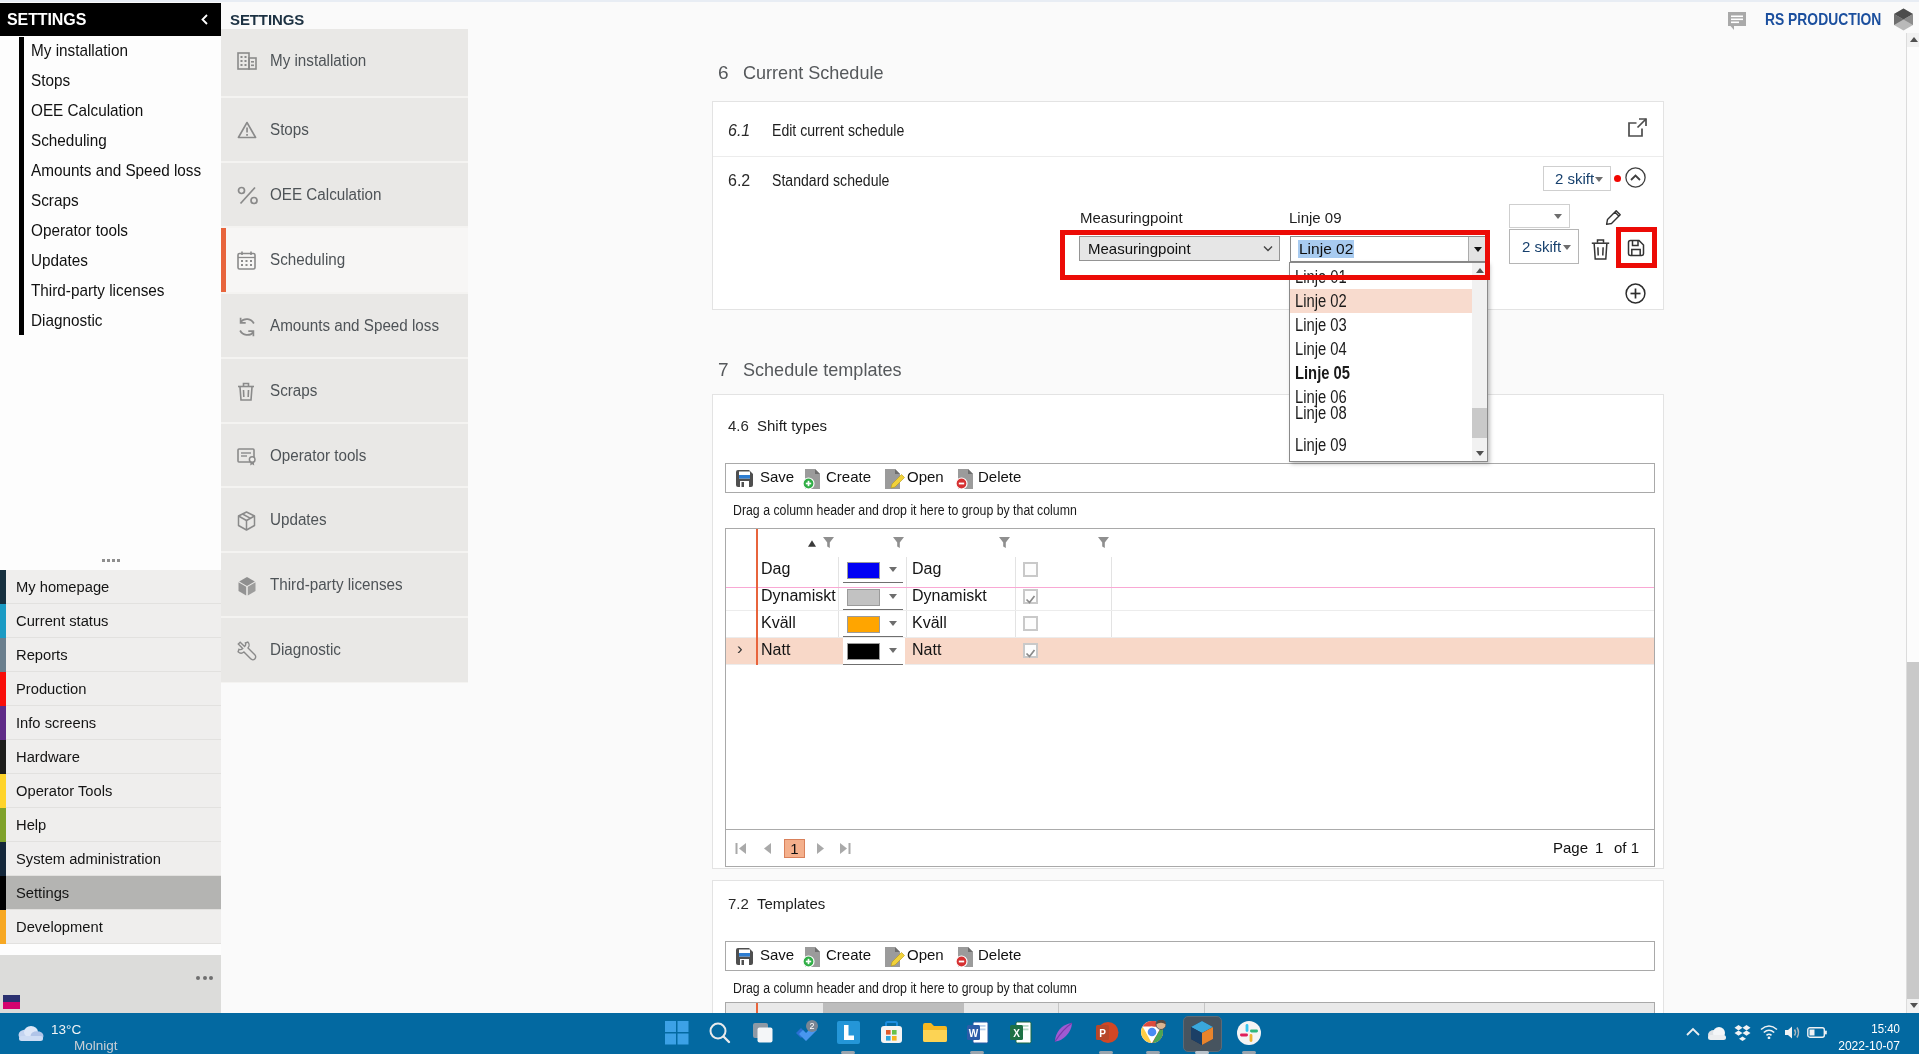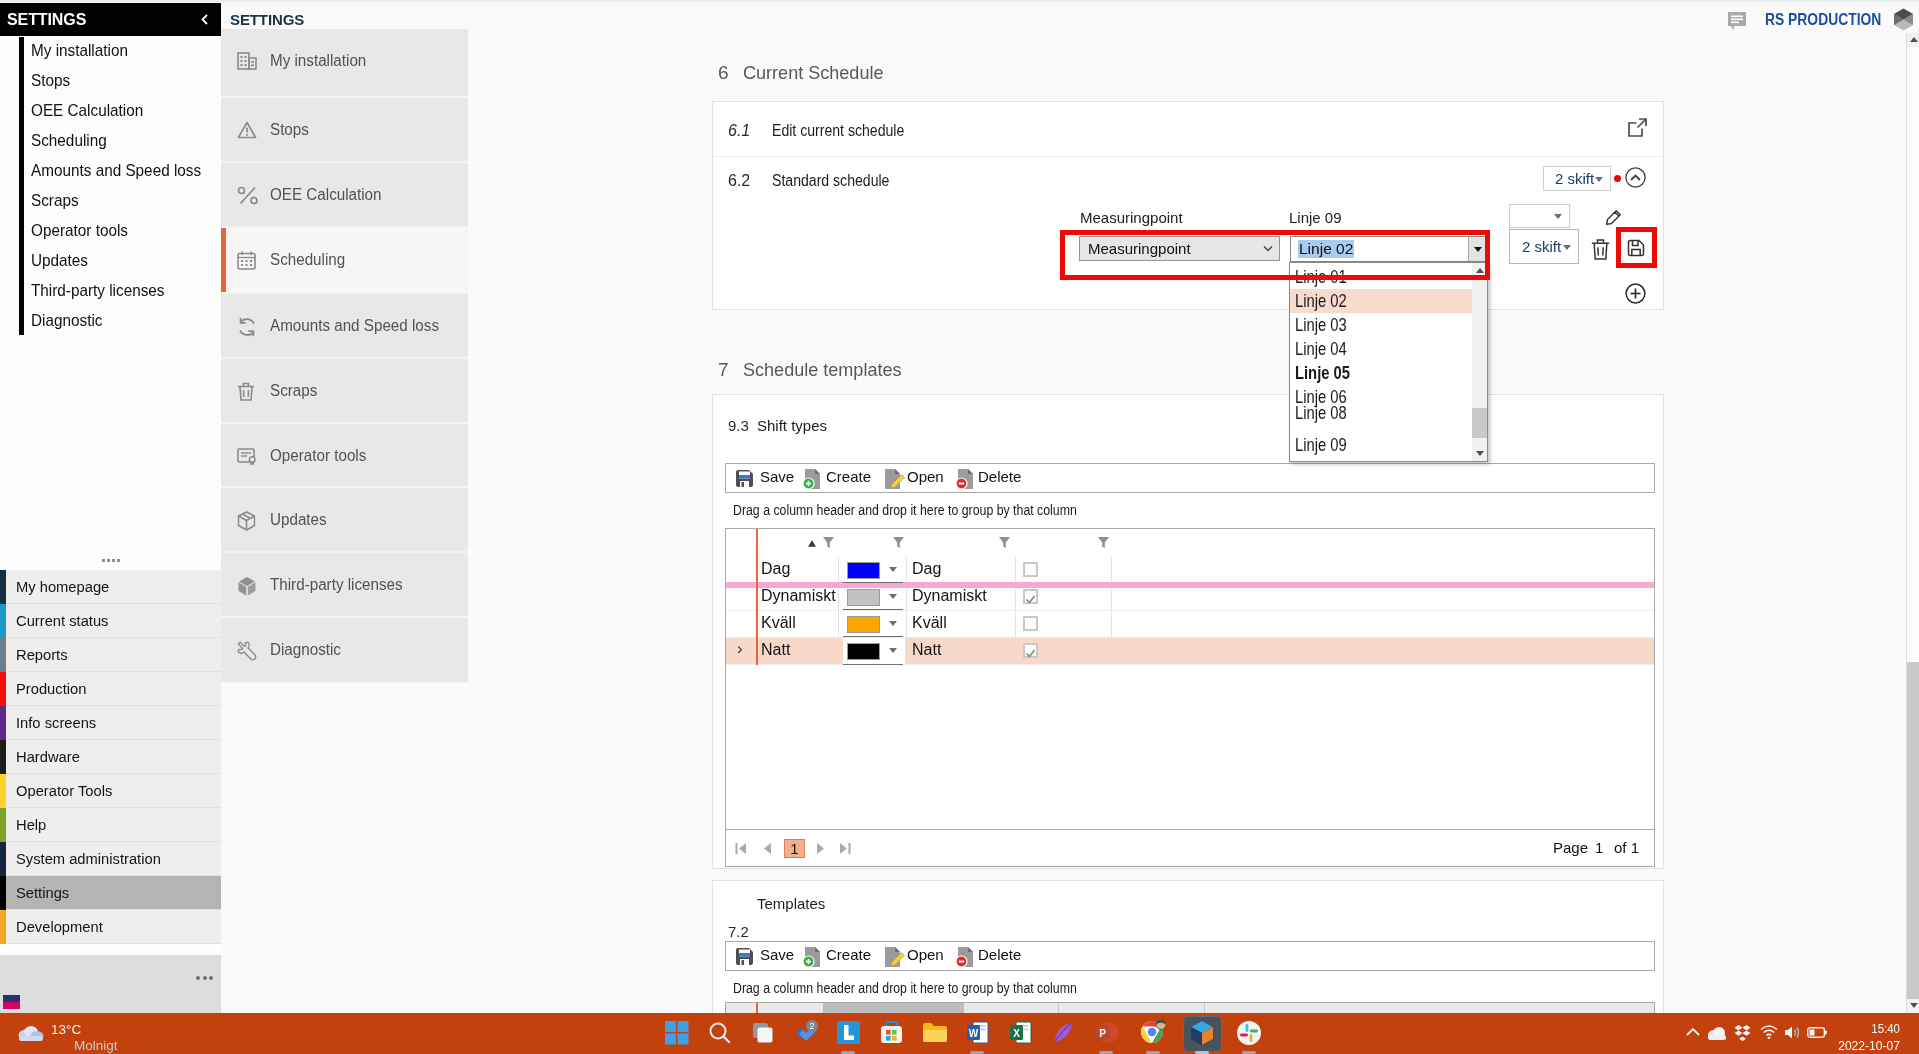--- a/index.html
+++ b/index.html
@@ -55,21 +55,21 @@
 .gridhdr { background:#e4e4e4; }
 .hdrcell { position:absolute; top:0; height:28px; line-height:28px; font-weight:bold; font-size:11.5px;
   color:#1b1b1b; letter-spacing:0.4px; border-right:1px solid #c6c6c6; padding-left:8px; }
 .gcell { font-size:16px; color:#141414; }
 .cbx { position:absolute; width:15px; height:15px; background:#fdfdfd; border:2px solid #c9c9c9; }
 
 
 .redbox { position:absolute; border:5px solid #ec0b06; }
 
 
-#taskbar { left:0; top:1013px; width:1919px; height:41px; background:#c2410c; }
+#taskbar { left:0; top:1013px; width:1919px; height:41px; background:#0369a1; }
 .tbicon { position:absolute; top:7px; }
 .runline { position:absolute; top:38px; width:14px; height:3px; background:#9aa4ad; border-radius:2px; }
 </style>
 </head>
 <body>
 <div id="page">
   <div class="abs" style="left:0;top:0;width:1919px;height:2px;background:#e8edf4;"></div>
 
   <div class="abs" id="topTitle">SETTINGS</div>
   <div class="abs" id="rsprod">RS PRODUCTION</div>
@@ -357,21 +357,21 @@
     <svg class="abs" style="left:1625px; top:283px;" width="21" height="21" viewBox="0 0 21 21">
         <circle cx="10.5" cy="10.5" r="9.4" fill="none" stroke="#2d2d2d" stroke-width="1.5"></circle>
         <line x1="10.5" y1="5.5" x2="10.5" y2="15.5" stroke="#2d2d2d" stroke-width="1.7"></line>
         <line x1="5.5" y1="10.5" x2="15.5" y2="10.5" stroke="#2d2d2d" stroke-width="1.7"></line>
       </svg>
 
     <div class="abs h1num" style="left:718px; top:359px;">7</div>
     <div class="abs h1num" style="left:743px; top:359px; transform:scaleX(0.95); transform-origin:0 0;">Schedule templates</div>
 
     <div class="abs mcard" style="left:712px; top:394px; width:952px; height:475px;"></div>
-    <div class="abs" style="left:728px; top:417px; font-size:15px; color:#2a2a2a;">9.3</div>
+    <div class="abs" style="left:728px; top:417px; font-size:15px; color:#2a2a2a;">4.6</div>
     <div class="abs" style="left:757px; top:417px; font-size:15px; color:#1d1d1d;">Shift types</div>
 
     <div class="abs toolbar" style="left:725px; top:463px; width:930px; height:30px;">
       <svg class="abs" style="left:9px; top:5px;" width="19" height="19" viewBox="0 0 19 19">
           <path d="M1 3 Q1 1 3 1 L14 1 L18 5 L18 16 Q18 18 16 18 L3 18 Q1 18 1 16 Z" fill="#4f4f4f"></path>
           <rect x="4" y="2.5" width="11" height="7" fill="#fff"></rect>
           <rect x="4" y="6" width="11" height="3.5" fill="#2d7dd2"></rect>
           <rect x="5" y="12" width="9" height="6" fill="#fff"></rect>
           <rect x="6.5" y="13" width="2.5" height="5" fill="#4f4f4f"></rect>
         </svg>
@@ -419,21 +419,21 @@
           <path d="M0 0 L11 0 L6.8 5.5 L6.8 11 L4.2 9.5 L4.2 5.5 Z" fill="#8f8f8f"></path>
         </svg>
 
       <div class="abs" style="left:0; top:28px; width:928px; height:108px;" id="gridrows">
 
         <div class="abs" style="left:112px; top:0; width:1px; height:108px; background:#e3e3e3;"></div>
         <div class="abs" style="left:180px; top:0; width:1px; height:108px; background:#e3e3e3;"></div>
         <div class="abs" style="left:289px; top:0; width:1px; height:108px; background:#e3e3e3;"></div>
         <div class="abs" style="left:385px; top:0; width:1px; height:108px; background:#e3e3e3;"></div>
 
-        <div class="abs" style="left:0; top:0; width:928px; height:31px; border-bottom:6px solid #f9a8d4;">
+        <div class="abs" style="left:0; top:0; width:928px; height:31px; border-bottom:1px solid #f9a8d4;">
           <div class="abs gcell" style="left:35px; top:3px;">Dag</div>
           <div class="abs" style="left:121px; top:5px; width:33px; height:17px; background:#0000f4; border:1px solid #9b9b9b;"></div>
           <div class="abs" style="left:163px; top:10px; width:0; height:0; border-left:4px solid transparent; border-right:4px solid transparent; border-top:5px solid #6d6d6d;"></div>
           <div class="abs" style="left:117px; top:25px; width:60px; height:1px; background:#6f6f6f;"></div>
           <div class="abs gcell" style="left:186px; top:3px;">Dag</div>
           <div class="cbx" style="left:297px; top:5px;"></div>
         </div>
 
         <div class="abs" style="left:0; top:27px; width:928px; height:27px; border-bottom:1px solid #ececec;">
           <div class="abs gcell" style="left:35px; top:3px;">Dynamiskt</div>
@@ -487,21 +487,21 @@
             <path d="M1 0 L8 5.5 L1 11 Z" fill="#a9a9a9"></path>
             <rect x="9.5" y="0" width="2" height="11" fill="#a9a9a9"></rect>
           </svg>
         <div class="abs" style="left:827px; top:9px; font-size:15px; color:#111;">Page</div>
         <div class="abs" style="left:869px; top:9px; font-size:15px; color:#111;">1</div>
         <div class="abs" style="left:888px; top:9px; font-size:15px; color:#111;">of 1</div>
       </div>
     </div>
 
     <div class="abs mcard" style="left:712px; top:880px; width:952px; height:140px;"></div>
-    <div class="abs" style="left:728px; top:895px; font-size:15px; color:#2a2a2a;margin-top:28px;">7.2</div>
+    <div class="abs" style="left:728px; top:895px; font-size:15px; color:#2a2a2a;">7.2</div>
     <div class="abs" style="left:757px; top:895px; font-size:15px; color:#1d1d1d;">Templates</div>
 
     <div class="abs toolbar" style="left:725px; top:941px; width:930px; height:30px;">
       <svg class="abs" style="left:9px; top:5px;" width="19" height="19" viewBox="0 0 19 19">
           <path d="M1 3 Q1 1 3 1 L14 1 L18 5 L18 16 Q18 18 16 18 L3 18 Q1 18 1 16 Z" fill="#4f4f4f"></path>
           <rect x="4" y="2.5" width="11" height="7" fill="#fff"></rect>
           <rect x="4" y="6" width="11" height="3.5" fill="#2d7dd2"></rect>
           <rect x="5" y="12" width="9" height="6" fill="#fff"></rect>
           <rect x="6.5" y="13" width="2.5" height="5" fill="#4f4f4f"></rect>
         </svg>

